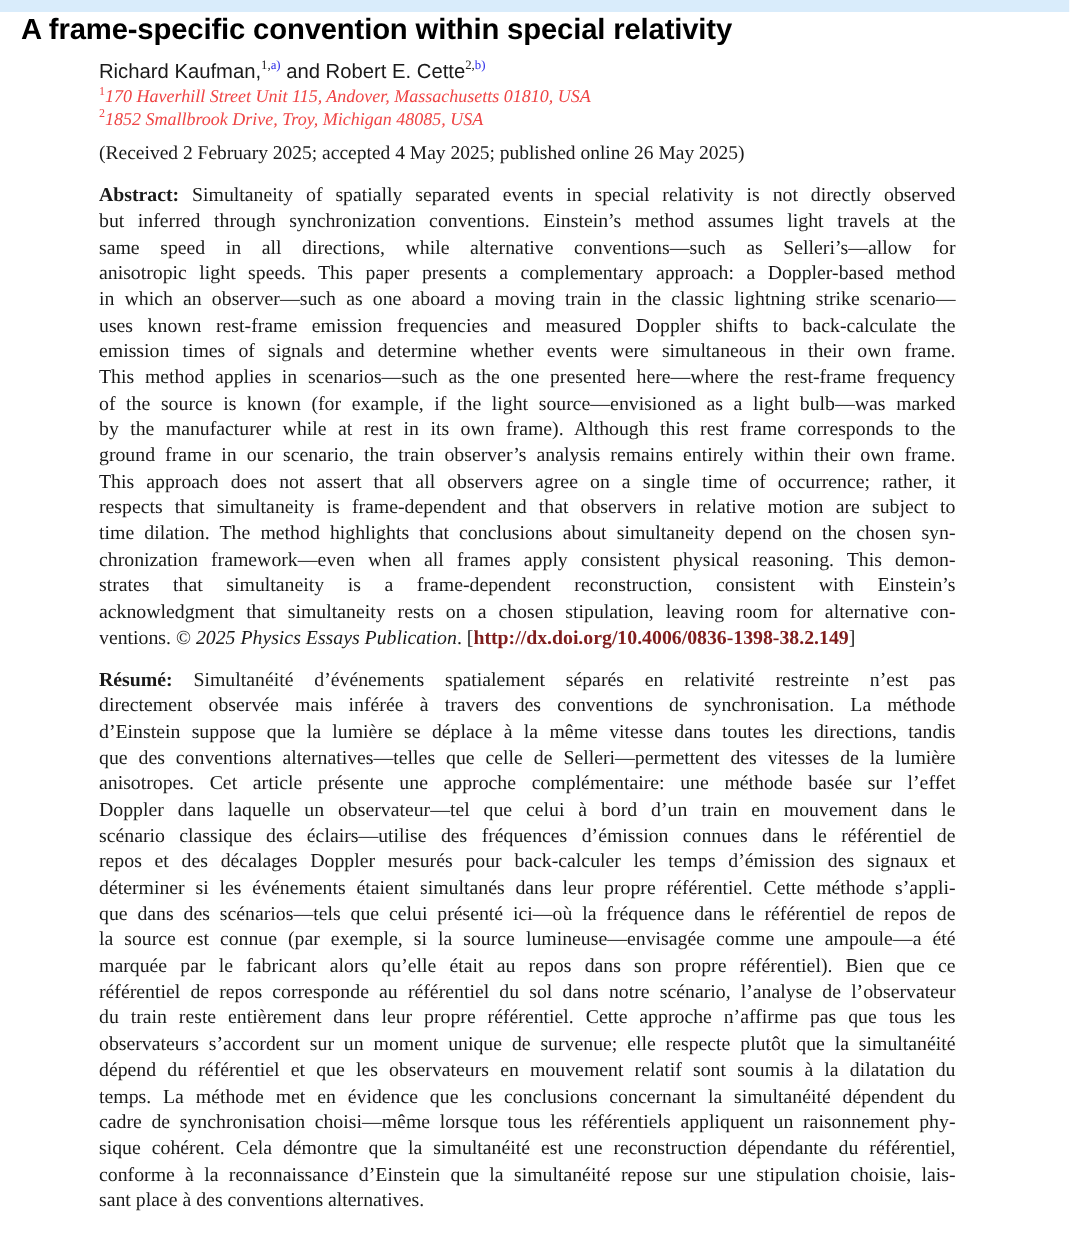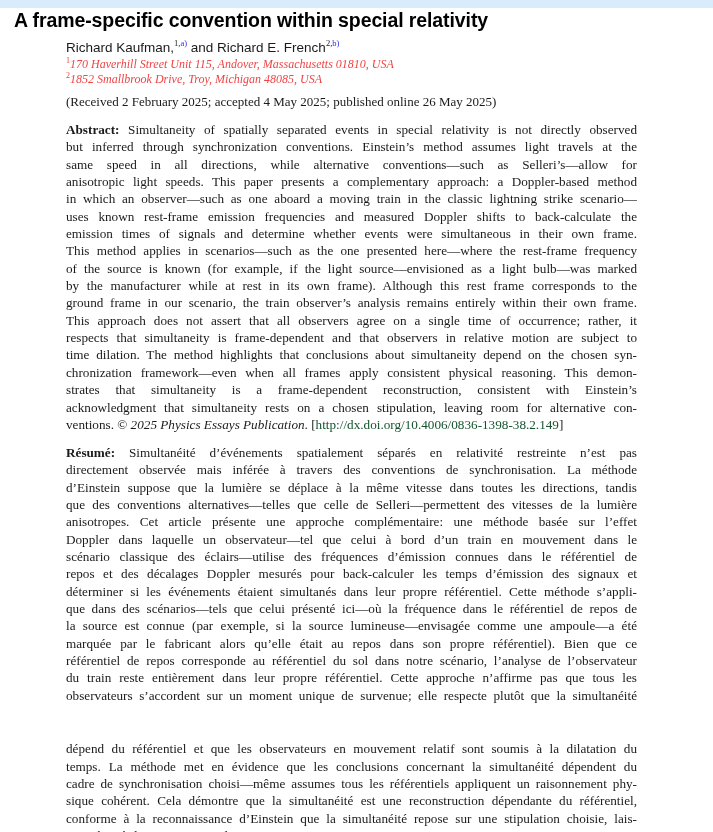--- a/index.html
+++ b/index.html
@@ -32,34 +32,34 @@
     .block { position: absolute; left: 66px; width: 571px; font-size: 13.2px; }
     .abstract { top: 121px; }
     .resume { top: 444px; }
     .line {
       height: 17.35px; line-height: 17.35px; white-space: nowrap;
       text-align: justify; text-align-last: justify; overflow: visible;
     }
     .line.last { text-align-last: left; }
     .bold { font-weight: bold; }
     .it { font-style: italic; }
-    .doi { color: #14532d; }
+    .doi { color: #7f1d1d; font-weight: bold; }
     .keywords {
       position: absolute; left: 66px; top: 847px; font-size: 10.5px; white-space: nowrap;
     }
   </style>
 </head>
 <body>
 
 <div class="topband"></div>
 
 <div class="title">A frame-specific convention within special relativity</div>
 
 <div class="authors">
-  <span>Richard Kaufman,</span><sup><span>1,</span><span class="blue">a)</span></sup><span> and Richard E. French</span><sup><span>2,</span><span class="blue">b)</span></sup>
+  <span>Richard Kaufman,</span><sup><span>1,</span><span class="blue">a)</span></sup><span> and Robert E. Cette</span><sup><span>2,</span><span class="blue">b)</span></sup>
 </div>
 
 <div class="aff aff1"><sup>1</sup><span>170 Haverhill Street Unit 115, Andover, Massachusetts 01810, USA</span></div>
 <div class="aff aff2"><sup>2</sup><span>1852 Smallbrook Drive, Troy, Michigan 48085, USA</span></div>
 
 <div class="received">(Received 2 February 2025; accepted 4 May 2025; published online 26 May 2025)</div>
 
 <div class="block abstract">
   <div class="line" style="word-spacing: 0px;"><span class="bold">Abstract:</span><span> Simultaneity of spatially separated events in special relativity is not directly observed</span></div>
   <div class="line" style="word-spacing: 0px;">but inferred through synchronization conventions. Einstein’s method assumes light travels at the</div>
@@ -90,21 +90,21 @@
   <div class="line" style="word-spacing: 0px;">Doppler dans laquelle un observateur—tel que celui à bord d’un train en mouvement dans le</div>
   <div class="line" style="word-spacing: 0px;">scénario classique des éclairs—utilise des fréquences d’émission connues dans le référentiel de</div>
   <div class="line" style="word-spacing: 0px;">repos et des décalages Doppler mesurés pour back-calculer les temps d’émission des signaux et</div>
   <div class="line" style="word-spacing: 0px;">déterminer si les événements étaient simultanés dans leur propre référentiel. Cette méthode s’appli-</div>
   <div class="line" style="word-spacing: 0px;">que dans des scénarios—tels que celui présenté ici—où la fréquence dans le référentiel de repos de</div>
   <div class="line" style="word-spacing: 0px;">la source est connue (par exemple, si la source lumineuse—envisagée comme une ampoule—a été</div>
   <div class="line" style="word-spacing: 0px;">marquée par le fabricant alors qu’elle était au repos dans son propre référentiel). Bien que ce</div>
   <div class="line" style="word-spacing: 0px;">référentiel de repos corresponde au référentiel du sol dans notre scénario, l’analyse de l’observateur</div>
   <div class="line" style="word-spacing: 0px;">du train reste entièrement dans leur propre référentiel. Cette approche n’affirme pas que tous les</div>
   <div class="line" style="word-spacing: 0px;">observateurs s’accordent sur un moment unique de survenue; elle respecte plutôt que la simultanéité</div>
-  <div class="line" style="word-spacing: 0px; margin-top: 36px;">dépend du référentiel et que les observateurs en mouvement relatif sont soumis à la dilatation du</div>
+  <div class="line" style="word-spacing: 0px;">dépend du référentiel et que les observateurs en mouvement relatif sont soumis à la dilatation du</div>
   <div class="line" style="word-spacing: 0px;">temps. La méthode met en évidence que les conclusions concernant la simultanéité dépendent du</div>
-  <div class="line" style="word-spacing: 0px;">cadre de synchronisation choisi—même assumes tous les référentiels appliquent un raisonnement phy-</div>
+  <div class="line" style="word-spacing: 0px;">cadre de synchronisation choisi—même lorsque tous les référentiels appliquent un raisonnement phy-</div>
   <div class="line" style="word-spacing: 0px;">sique cohérent. Cela démontre que la simultanéité est une reconstruction dépendante du référentiel,</div>
   <div class="line" style="word-spacing: 0px;">conforme à la reconnaissance d’Einstein que la simultanéité repose sur une stipulation choisie, lais-</div>
   <div class="line last">sant place à des conventions alternatives.</div>
 </div>
 
 <div class="keywords">Key words: Simultaneity; Doppler Effect; Conventions With Special Relativity.</div>
 
 </body></html>

